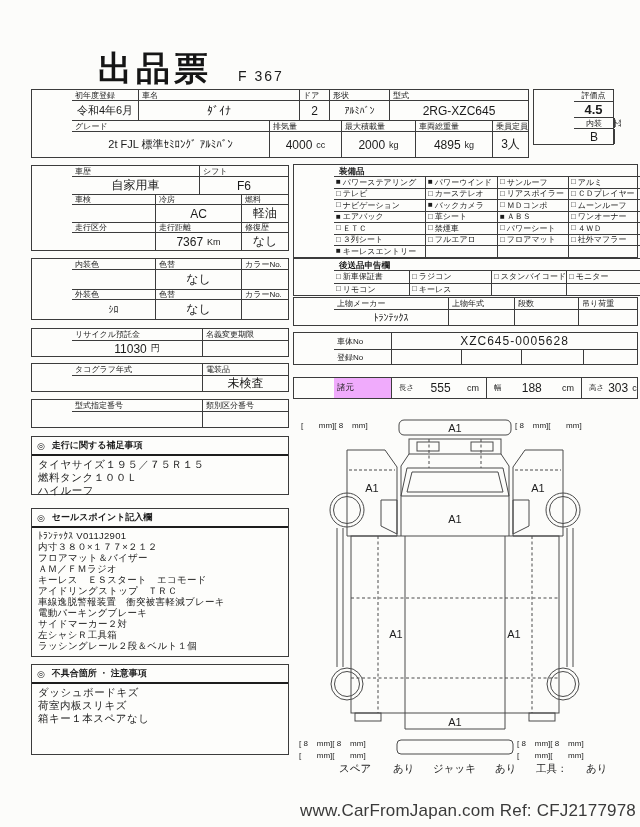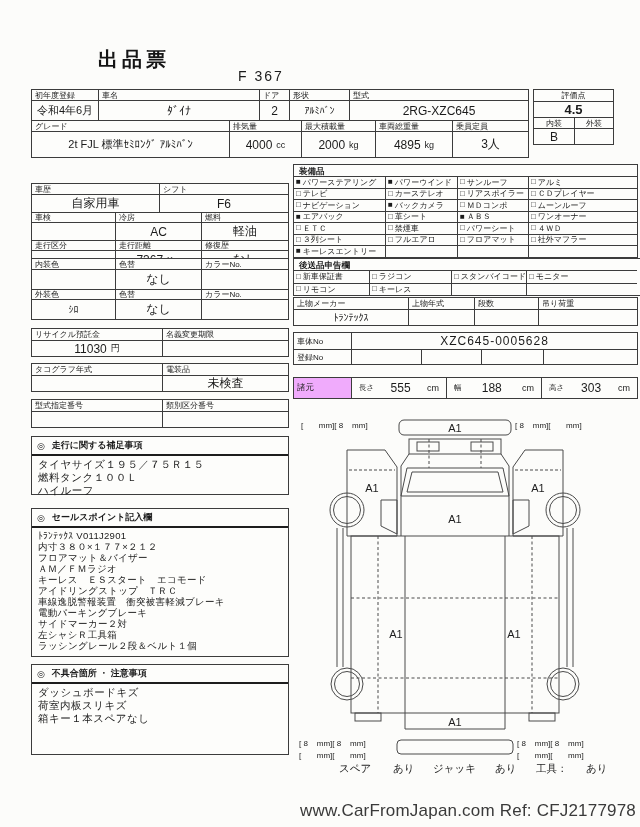--- a/index.html
+++ b/index.html
@@ -3,25 +3,25 @@
 <meta charset="utf-8">
 <style>
   * { margin:0; padding:0; box-sizing:border-box; }
   html,body { background:#e9e9e9; }
   .sheet {
     position:relative; width:640px; height:827px; margin:0 auto;
     background:#fcfcfa; color:#1b1b1b; overflow:hidden;
     font-family:"Liberation Sans","DejaVu Sans",sans-serif;
   }
   .abs { position:absolute; }
-  .title { font-size:20px; font-weight:bold; letter-spacing:4px; color:#151515; }
+  .title { font-size:34px; font-weight:bold; letter-spacing:4px; color:#151515; }
   .form-no { font-size:14px; font-weight:normal; letter-spacing:2px; }
 
   
-  .tbl { border:1px solid #3c3c3c; background:#fdfdfb; }
+  .tbl { border:1px solid #3c3c3c; background:#fdfdfb;padding-left:40px; }
   .trow { display:grid; border-top:1px solid #3c3c3c; }
   .trow:first-child { border-top:none; }
   .trow > div { border-left:1px solid #3c3c3c; overflow:hidden; min-width:0; }
   .trow > div:first-child { border-left:none; }
   .hc { font-size:8px; padding:0 3px; display:flex; align-items:center; white-space:nowrap; color:#222; }
   .vc { font-size:12px; display:flex; align-items:center; justify-content:center; gap:4px; white-space:nowrap; }
   .unit { font-size:9px; }
   .shade { background:#f0abfc; }
 
   
@@ -111,21 +111,21 @@
     <div class="trow" style="grid-template-columns:40px 1fr; height:11px;">
       <div class="hc" style="justify-content:center">内装</div>
       <div class="hc" style="justify-content:center">外装</div>
     </div>
     <div class="trow" style="grid-template-columns:40px 1fr; height:16px;">
       <div class="vc">B</div>
       <div class="vc"></div>
     </div>
   </div>
 
-  <div class="abs tbl" style="left:31px; top:183px; width:258px;">
+  <div class="abs tbl" style="left:31px; top:165px; width:258px;">
     <div class="trow" style="grid-template-columns:127px 1fr; height:10px;">
       <div class="hc">車歴</div>
       <div class="hc">シフト</div>
     </div>
     <div class="trow" style="grid-template-columns:127px 1fr; height:18px;">
       <div class="vc">自家用車</div>
       <div class="vc">F6</div>
     </div>
     <div class="trow" style="grid-template-columns:83px 86px 1fr; height:10px;">
       <div class="hc">車検</div>

